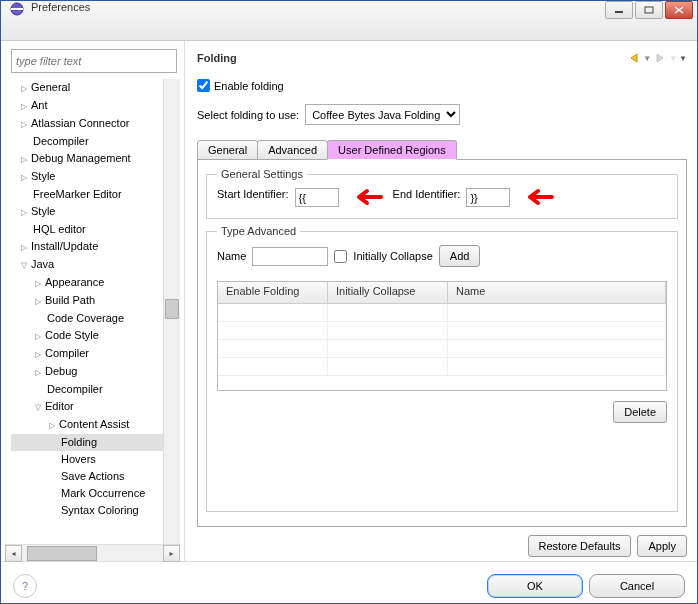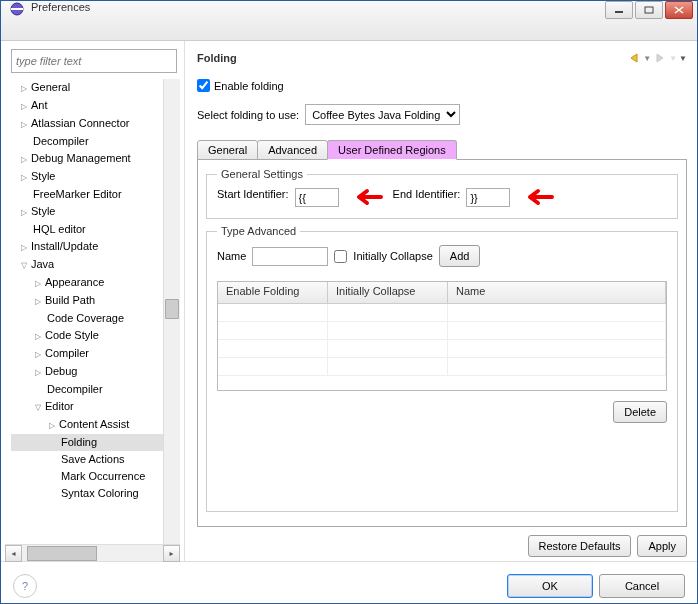--- a/index.html
+++ b/index.html
@@ -72,21 +72,21 @@
     .gc { border-right:1px solid #eee; }
     .gc:nth-child(1){width:110px}.gc:nth-child(2){width:120px}.gc:nth-child(3){flex:1}
     
     .del-row { display:flex; justify-content:flex-end; margin-top:6px; }
     
     .bottom-pane-btns { display:flex; justify-content:flex-end; gap:6px; margin-top:8px; }
     
     .footer { border-top:1px solid #ddd; height:48px; display:flex; align-items:center; padding: 0 12px; }
     .help { width:24px; height:24px; border:1px solid #ccc; border-radius:50%; display:flex; align-items:center; justify-content:center; color:#78a; }
     .footer-spacer { flex:1; }
-    .footer .btn { width: 86px; height:24px; }
+    .footer .btn { width: 96px; height:24px;border-radius:8px; }
   </style>
 </head>
 <body>
 
 <div class="titlebar">
   <span class="titlebar-icon">
     <svg width="16" height="16">
         <circle cx="8" cy="8" r="6" fill="#6a5acd" stroke="#3a2a8d"></circle>
         <rect x="2" y="7" width="12" height="2" fill="#fff"></rect>
       </svg>
@@ -130,20 +130,21 @@
           <div class="tree-item lv1 expander">Appearance</div>
           <div class="tree-item lv1 expander">Build Path</div>
           <div class="tree-item lv1">Code Coverage</div>
           <div class="tree-item lv1 expander">Code Style</div>
           <div class="tree-item lv1 expander">Compiler</div>
           <div class="tree-item lv1 expander">Debug</div>
           <div class="tree-item lv1">Decompiler</div>
           <div class="tree-item lv1 expanded">Editor</div>
           <div class="tree-item lv2 expander">Content Assist</div>
           <div class="tree-item lv2 sel">Folding</div>
+          <div class="tree-item lv2">Hovers</div>
           <div class="tree-item lv2">Save Actions</div>
           <div class="tree-item lv2">Mark Occurrence</div>
           <div class="tree-item lv2">Syntax Coloring</div>
         </div>
       <div class="vscrollhint">
           <div class="vsthumb"></div>
         </div>
     </div>
     <div class="hscroll">
       <div class="hsbtn l">◂</div>

